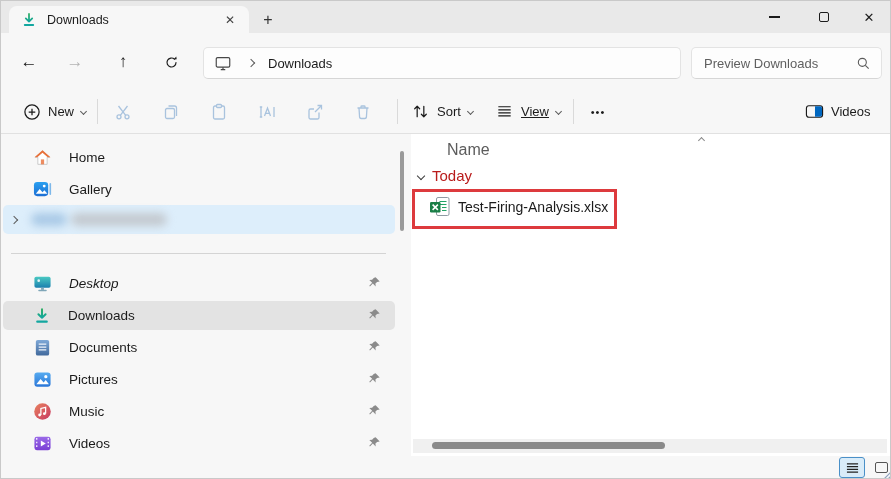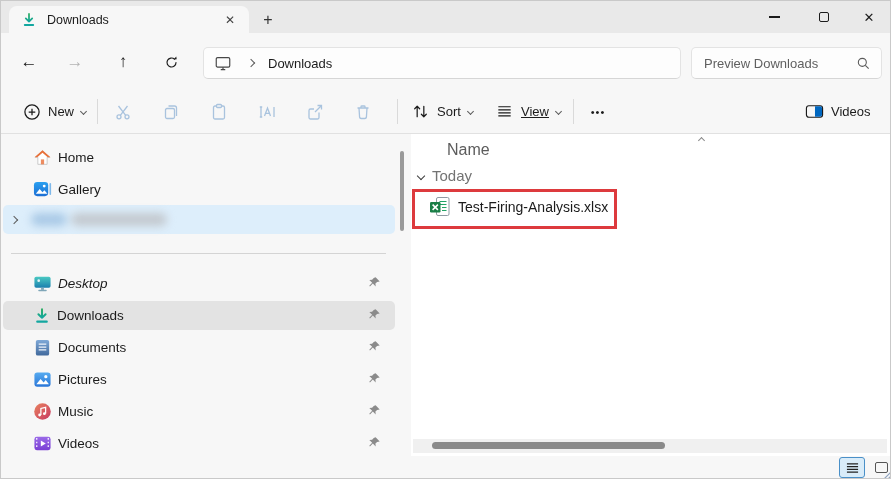--- a/index.html
+++ b/index.html
@@ -33,21 +33,21 @@
   
   #toolbar{left:0;top:88px;width:891px;height:45px;border-bottom:1px solid #e1e1e1;background:#f7f7f7;}
   .tbtn{position:absolute;top:6px;height:33px;display:flex;align-items:center;gap:7px;
         border-radius:5px;padding:0 8px;}
   .ticon{position:absolute;top:7px;width:34px;height:31px;display:flex;align-items:center;justify-content:center;border-radius:5px;}
   .tdiv{position:absolute;top:10px;width:1px;height:25px;background:#dadada;}
   .dots{font-size:11px;letter-spacing:1px;color:#1b1b1b;}
   
   .side-item{position:absolute;left:2px;width:392px;height:29px;border-radius:5px;
              display:flex;align-items:center;padding-left:30px;}
-  .side-item .slabel{margin-left:6px;font-size:13.5px;}
+  .side-item .slabel{margin-left:17px;font-size:13.5px;}
   .side-item .pin{position:absolute;right:14px;top:7px;}
   .side-item.sel-grey{background:#e3e3e3;}
   .side-item.sel-blue{background:#ddeefb;}
   .sep{position:absolute;left:10px;width:375px;height:1px;background:#d4d4d4;}
   
   #mainpane{left:410px;top:133px;width:481px;height:322px;background:#fff;}
   #redbox{left:411px;top:188px;width:205px;height:40px;border:3px solid #dd3a3d;}
   .chv{display:inline-block;width:6px;height:6px;border-right:1.4px solid #5c5c5c;border-bottom:1.4px solid #5c5c5c;}
   .chv.down{transform:rotate(45deg);}
   .chv.right{transform:rotate(-45deg);}
@@ -386,21 +386,21 @@
     </span>
   </div>
 
   <div id="mainpane" class="abs"></div>
 
   <div class="abs" style="left:446px;top:140px;color:#5c5c5c;font-size:16px;">Name</div>
   <span class="chv up abs" style="left:698px;top:137px;width:5px;height:5px;border-color:#8a8a8a;"></span>
 
   <div class="abs row" style="left:417px;top:166px;gap:8px;">
     <span class="chv down" style="border-color:#3c3c3c;"></span>
-    <span style="color:#737373;font-size:15px;">Today</span>
+    <span style="color:#b91c1c;font-size:15px;">Today</span>
   </div>
 
   <div class="abs row" style="left:428px;top:195px;gap:7px;">
     <span>
       <svg width="22" height="22" viewBox="0 0 22 22">
         <rect x="7.5" y="1.5" width="12.5" height="18" rx="1.5" fill="#fff" stroke="#8f9aa3" stroke-width="1"></rect>
         <path d="M10.5 5.5h7M10.5 8.5h7M13 11.5h4.5M13 14.5h4.5" stroke="#21a366" stroke-width="1.2"></path>
         <rect x="1" y="6" width="10.5" height="10.5" rx="1.2" fill="#1a7f47"></rect>
         <path d="M3.6 8.6l5.3 5.3M8.9 8.6l-5.3 5.3" stroke="#fff" stroke-width="1.5"></path>
       </svg>

